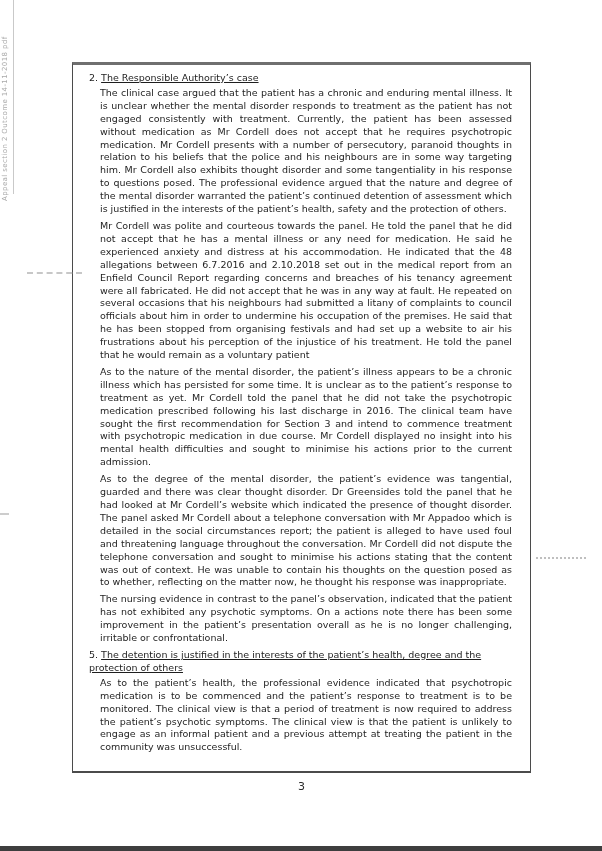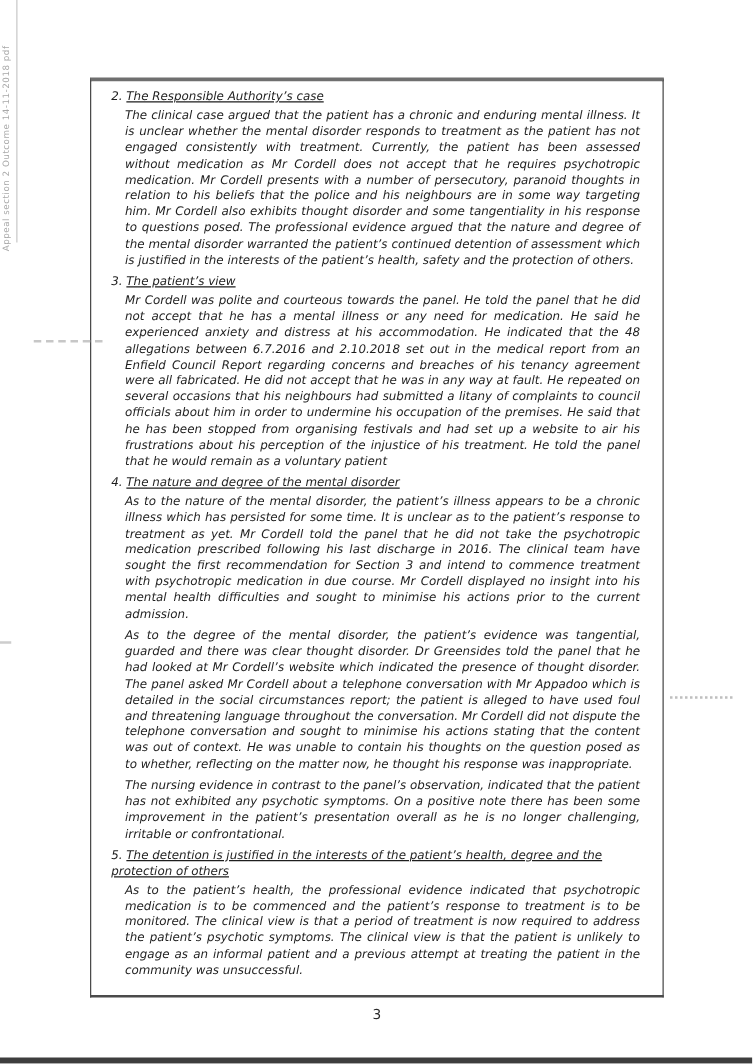--- a/index.html
+++ b/index.html
@@ -33,21 +33,20 @@
     box-sizing:border-box;
     width:459px;min-height:711px;
     border:1px solid #4b4b4b;
     border-top:3px solid #6f6f6f;
     border-bottom:2px solid #4b4b4b;
     padding:4px 7px 8px 16px;
     color:#1e1e1e;
     font-size:9.5px;
     line-height:12.9px;
     text-align:justify;
-    font-style:italic;
   }
   .section-heading{margin:3px 0 2px;text-align:left;}
   .heading-title{text-decoration:underline;text-underline-offset:1px;}
   .para{margin:0 11px 4px;}
   .page-num{
     width:459px;text-align:center;
     margin-top:7px;
     font-size:11px;color:#2a2a2a;
   }
   
@@ -61,26 +60,24 @@
 
 <div class="page">
 
   <div class="scan-rule"></div>
   <div class="filename">Appeal section 2 Outcome 14-11-2018 pdf</div>
 
   <div class="content">
     <div class="doc-box">
         <div class="section-heading"><span class="heading-num">2. </span><span class="heading-title">The Responsible Authority’s case</span></div>
         <p class="para">The clinical case argued that the patient has a chronic and enduring mental illness. It is unclear whether the mental disorder responds to treatment as the patient has not engaged consistently with treatment. Currently, the patient has been assessed without medication as Mr Cordell does not accept that he requires psychotropic medication. Mr Cordell presents with a number of persecutory, paranoid thoughts in relation to his beliefs that the police and his neighbours are in some way targeting him. Mr Cordell also exhibits thought disorder and some tangentiality in his response to questions posed. The professional evidence argued that the nature and degree of the mental disorder warranted the patient’s continued detention of assessment which is justified in the interests of the patient’s  health, safety and the protection of others.</p>
-        <div class="section-heading"><span class="heading-num">3. </span><span class="heading-title">The patient’s view</span></div>
         <p class="para">Mr Cordell was polite and courteous towards the panel. He told the panel that he did not accept that he has a mental illness or any need for medication. He said he experienced anxiety and distress at his accommodation. He indicated that the 48 allegations between 6.7.2016 and 2.10.2018 set out in the medical report from an Enfield Council Report regarding concerns and breaches of his tenancy agreement were all fabricated. He did not accept that he was in any way at fault. He repeated on several occasions that his neighbours had submitted a litany of complaints to council officials about him in order to undermine his occupation of the premises. He said that he has been stopped from organising festivals and had set up a website to air his frustrations about his perception of the injustice of his treatment. He told the panel that he would remain as a voluntary patient</p>
-        <div class="section-heading"><span class="heading-num">4. </span><span class="heading-title">The nature and degree of the mental disorder</span></div>
         <p class="para">As to the nature of the mental disorder, the patient’s illness appears to be a chronic illness which has persisted for some time.  It is unclear as to the patient’s response to treatment as yet. Mr Cordell told the panel that he did not take the psychotropic medication prescribed following his last discharge in 2016. The clinical team have sought the first recommendation for Section 3 and intend to commence treatment with psychotropic medication in due course. Mr Cordell displayed no insight into his mental health difficulties and sought to minimise his actions prior to the current admission.</p>
         <p class="para">As to the degree of the mental disorder, the patient’s evidence was tangential, guarded and there was clear thought disorder. Dr Greensides told the panel that he had looked at Mr Cordell’s website which indicated the presence of thought disorder. The panel asked Mr Cordell about a telephone conversation with Mr Appadoo which is detailed in the social circumstances report; the patient is alleged to have used foul and threatening language throughout the conversation. Mr Cordell did not dispute the telephone conversation and sought to minimise his actions stating that the content was out of context. He was unable to contain his thoughts on the question posed as to whether, reflecting on the matter now, he thought his response was inappropriate.</p>
-        <p class="para">The nursing evidence in contrast to the panel’s observation, indicated that the patient has not exhibited any psychotic symptoms. On a positive note there has been some improvement in the patient’s presentation overall as he is no longer challenging, irritable or confrontational.</p>
+        <p class="para">The nursing evidence in contrast to the panel’s observation, indicated that the patient has not exhibited any psychotic symptoms. On a actions note there has been some improvement in the patient’s presentation overall as he is no longer challenging, irritable or confrontational.</p>
         <div class="section-heading"><span class="heading-num">5. </span><span class="heading-title">The detention is justified in the interests of the patient’s health, degree and the protection of others</span></div>
         <p class="para">As to the patient’s health, the professional evidence indicated that psychotropic medication is to be commenced and the patient’s response to treatment is to be monitored. The clinical view is that a period of treatment is now required to address the patient’s psychotic symptoms. The clinical view is that the patient is unlikely to engage as an informal patient and a previous attempt at treating the patient in the community was unsuccessful.</p>
       </div>
     <div class="page-num">3</div>
   </div>
 
   <div class="dash-a"></div>
   <div class="dash-b"></div>
   <div class="dash-c"></div>
   <div class="bottom-bar"></div>

